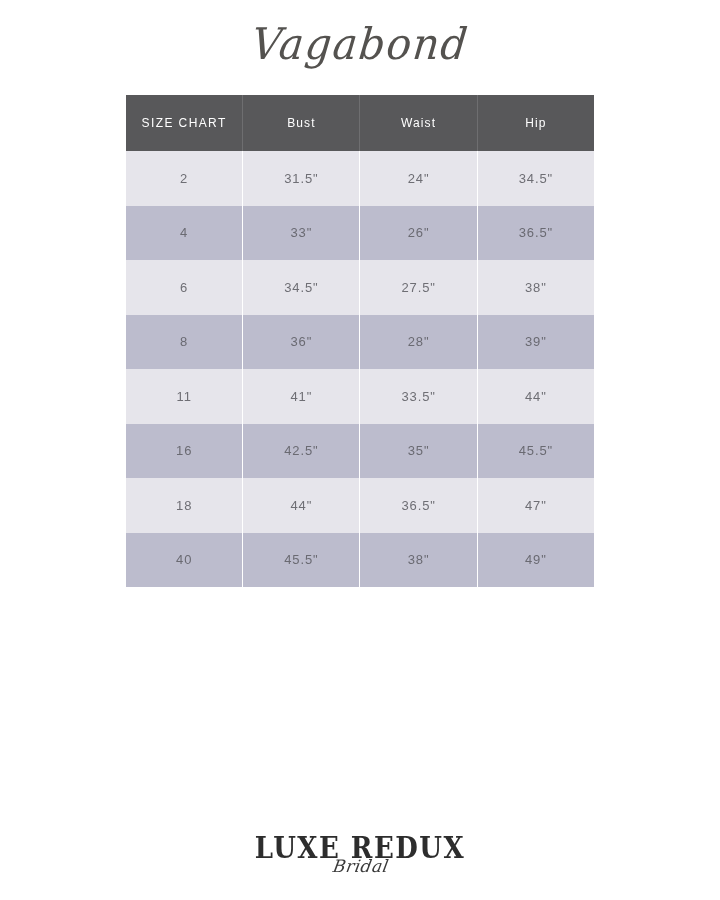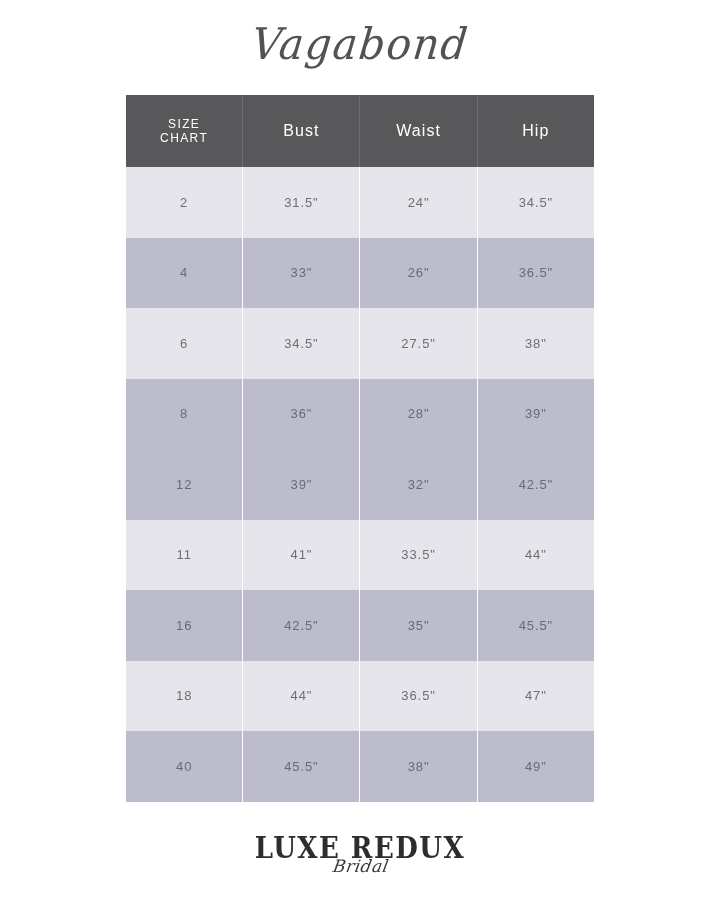--- a/index.html
+++ b/index.html
@@ -53,29 +53,29 @@
     width: 468px;
     border-collapse: collapse;
     table-layout: fixed;
   }
   .chart-table th,
   .chart-table td {
     width: 25%;
     text-align: center;
     vertical-align: middle;
     border: none;
-    padding: 16px;
+    padding: 8px;
   }
 
   .chart-head th {
     height: 40px;
     background: #58585a;
     color: #ffffff;
     font-weight: 400;
-    font-size: 16px;
+    font-size: 12px;
     letter-spacing: 1.1px;
     border-right: 1px solid #6e6e70;
   }
   .chart-head th:last-child {
     border-right: none;
     margin-left: 20px;
   }
   .chart-head th.head-size {
     font-size: 12px;
     letter-spacing: 1.4px;
@@ -176,26 +176,20 @@
         <td>34.5"</td>
         <td>27.5"</td>
         <td>38"</td>
       </tr>
       <tr class="row-dark">
         <td>8</td>
         <td>36"</td>
         <td>28"</td>
         <td>39"</td>
       </tr>
-      <tr class="row-dark">
-        <td>12</td>
-        <td>39"</td>
-        <td>32"</td>
-        <td>42.5"</td>
-      </tr>
       <tr class="row-light">
         <td>11</td>
         <td>41"</td>
         <td>33.5"</td>
         <td>44"</td>
       </tr>
       <tr class="row-dark">
         <td>16</td>
         <td>42.5"</td>
         <td>35"</td>

